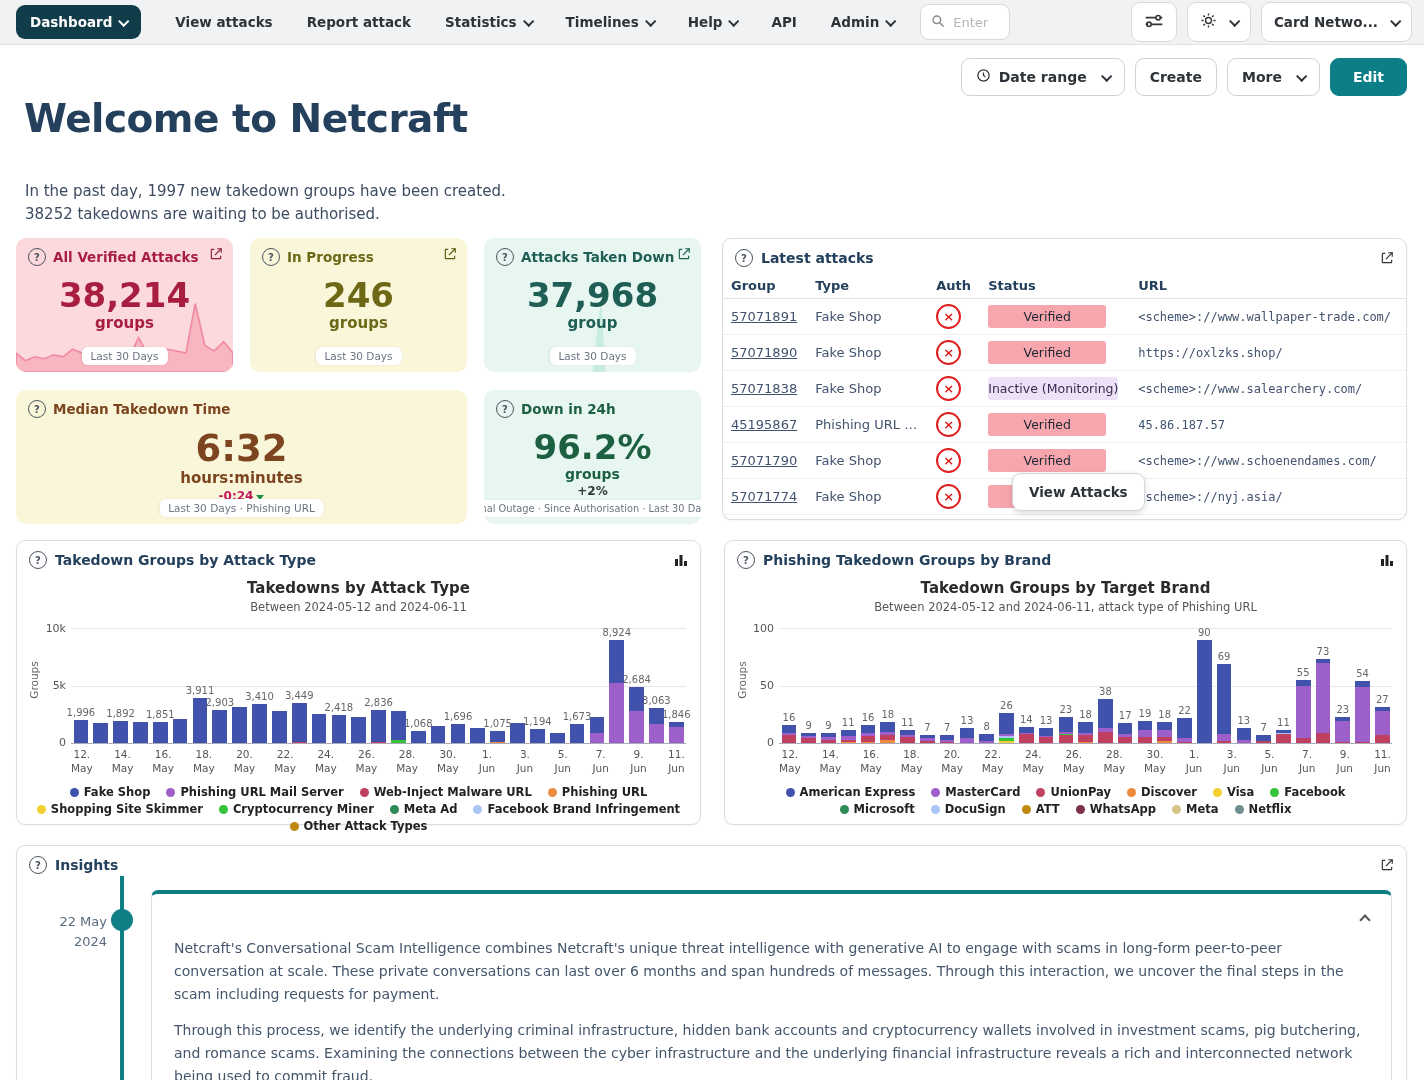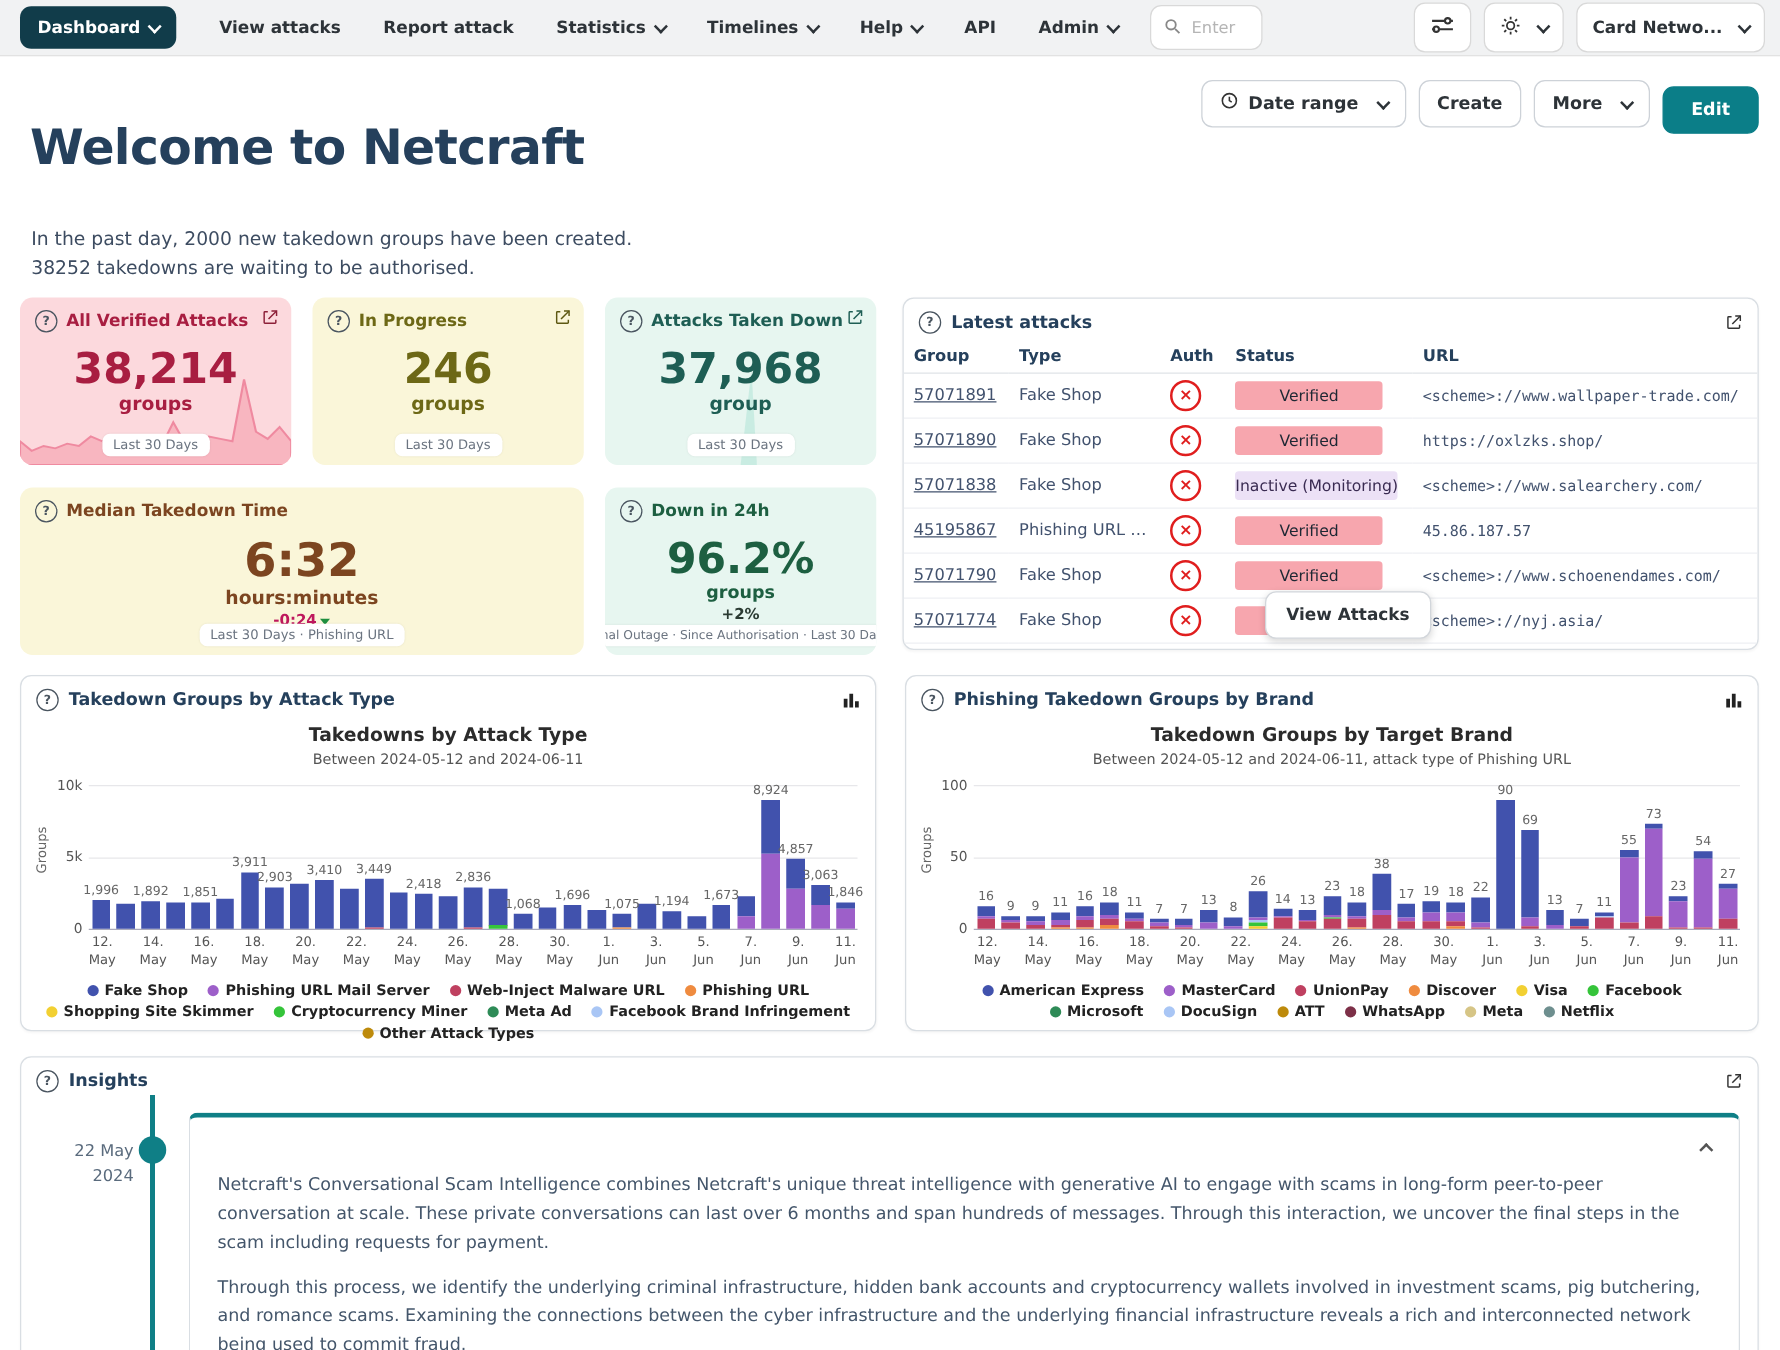--- a/index.html
+++ b/index.html
@@ -20,21 +20,21 @@
   .searchbox input::placeholder{color:#b5b5b5;}
   .navright{margin-left:auto;display:flex;align-items:center;gap:10px;}
   .iconbtn{height:38px;border:1px solid #d9d9d9;border-radius:9px;background:#fff;display:flex;align-items:center;
            justify-content:center;gap:6px;padding:0 12px;cursor:pointer;font-size:13.5px;font-weight:bold;color:#2d3338;}
   
   .h1{position:absolute;top:96px;left:24px;font-size:39px;font-weight:bold;color:#25405c;letter-spacing:-.5px;}
   .intro{position:absolute;top:180px;left:25px;font-size:15px;color:#3d4c61;line-height:1.55;}
   .hdrbtns{position:absolute;top:58px;right:17px;display:flex;gap:10px;align-items:center;}
   .btn{height:36px;border:1px solid #cdd2d8;border-radius:9px;background:#fff;display:flex;align-items:center;gap:8px;
        padding:0 14px;font-size:14px;font-weight:bold;color:#2d3338;cursor:pointer;}
-  .btn.primary{background:#0b7e88;border-color:#0b7e88;color:#fff;padding:0 22px;margin-top:11px;}
+  .btn.primary{background:#0b7e88;border-color:#0b7e88;color:#fff;padding:0 22px;}
   
   .scard{position:absolute;border-radius:10px;height:134px;box-sizing:border-box;padding:10px 12px;overflow:hidden;}
   .scard .head{display:flex;align-items:center;gap:7px;font-size:13.5px;font-weight:bold;position:relative;z-index:2;}
   .scard .extlink{position:absolute;top:9px;right:10px;z-index:3;}
   .scard .value{text-align:center;font-size:34px;font-weight:bold;margin-top:12px;position:relative;z-index:2;line-height:1.05;}
   .scard .unit{text-align:center;font-size:15px;font-weight:bold;position:relative;z-index:2;}
   .scard .delta{text-align:center;font-size:12px;font-weight:bold;margin-top:2px;position:relative;z-index:2;}
   .chip{position:absolute;bottom:7px;left:50%;transform:translateX(-50%);background:#fff;border-radius:6px;
         padding:3px 9px;font-size:10.5px;color:#6b7480;white-space:nowrap;z-index:2;box-shadow:0 0 2px rgba(0,0,0,.08);}
   .spark{position:absolute;left:0;right:0;bottom:0;height:76px;width:100%;z-index:1;}
@@ -163,21 +163,21 @@
     </div>
     <div class="iconbtn">
       <span>Card Netwo...</span>
       <span class="chev"></span>
     </div>
   </div>
 </div>
 
 <div class="h1">Welcome to Netcraft</div>
 <div class="intro">
-  <div>In the past day, 2000 new takedown groups have been created.</div>
+  <div>In the past day, 1997 new takedown groups have been created.</div>
   <div>38252 takedowns are waiting to be authorised.</div>
 </div>
 <div class="hdrbtns">
   <div class="btn">
     <span>
       <svg width="15" height="15" viewBox="0 0 24 24" fill="none" stroke="#333" stroke-width="2">
           <circle cx="12" cy="12" r="9"></circle>
           <path d="M12 7v5l3 2"></path>
         </svg>
     </span>
@@ -556,21 +556,21 @@
                 <div style="height: 59.8px; background: rgb(157, 95, 201);"></div>
                 <div style="height: 42.826px; background: rgb(65, 82, 173);"></div>
               </div>
               <span class="blabel" style="bottom: 104.626px;">8,924</span>
             </div>
             <div class="slot">
               <div class="bar">
                 <div style="height: 32.2px; background: rgb(157, 95, 201);"></div>
                 <div style="height: 23.6555px; background: rgb(65, 82, 173);"></div>
               </div>
-              <span class="blabel" style="bottom: 57.8555px;">4,857</span>
+              <span class="blabel" style="bottom: 57.8555px;">2,684</span>
             </div>
             <div class="slot">
               <div class="bar">
                 <div style="height: 18.975px; background: rgb(157, 95, 201);"></div>
                 <div style="height: 16.2495px; background: rgb(65, 82, 173);"></div>
               </div>
               <span class="blabel" style="bottom: 37.2245px;">3,063</span>
             </div>
             <div class="slot">
               <div class="bar">

